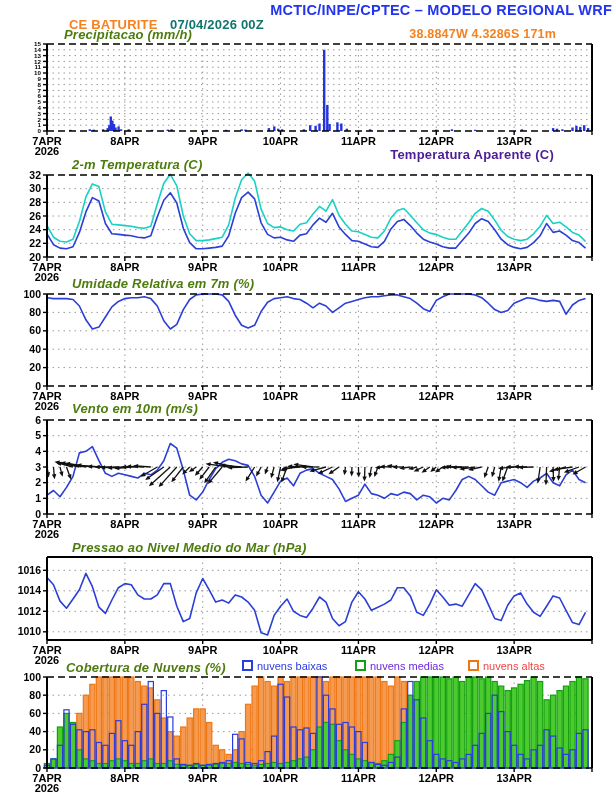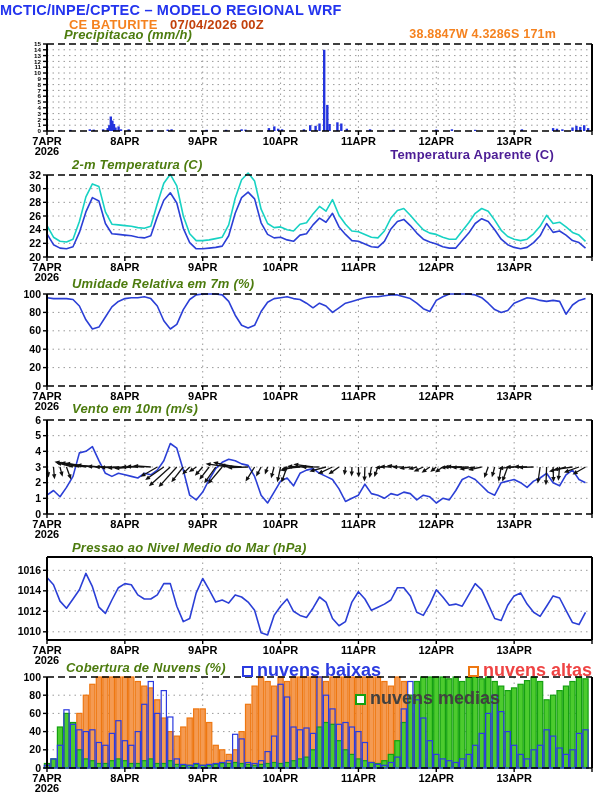--- a/index.html
+++ b/index.html
@@ -1,27 +1,27 @@
 <!DOCTYPE html>
 <html><head>
 <meta charset="utf-8">
 <style>
   html,body{margin:0;padding:0;background:#fff;}
   .page{position:relative;width:612px;height:792px;background:#fff;overflow:hidden;
         font-family:"Liberation Sans",sans-serif;}
   .txt{position:absolute;white-space:nowrap;font-weight:bold;letter-spacing:.2px;}
-  .hdr1{top:2px;left:0;width:612px;text-align:left;font-size:14.5px;color:#2334EE;}
+  .hdr1{top:2px;left:0;width:612px;text-align:right;font-size:14.5px;color:#2334EE;}
   .hdr2a{top:17px;left:34px;font-size:13px;color:#F5821F;margin-left:35px;}
-  .hdr2b{top:17px;left:170px;font-size:13px;color:#c2410c;}
+  .hdr2b{top:17px;left:170px;font-size:13px;color:#0f766e;}
   .coords{top:27px;right:56px;font-size:12.5px;color:#F5821F;margin-left:20px;}
   .ctitle{font-size:13px;color:#4d7c0f;font-style:italic;}
   .ctitle2{font-size:13px;}
   #plots{position:absolute;left:0;top:0;z-index:0;}
   .overlay{position:absolute;left:0;top:0;width:612px;height:792px;z-index:2;pointer-events:none;}
-  .lg{position:absolute;font-size:18px;font-weight:bold;white-space:nowrap;}
+  .lg{position:absolute;font-size:11px;font-weight:normal;white-space:nowrap;}
   .sq{display:inline-block;width:7px;height:7px;border:2px solid;background:#fff;
       vertical-align:-1px;margin-right:4px;}
 </style>
 </head>
 <body>
 
 <div class="page">
   <svg id="plots" width="612" height="792">
       <g>
         <line x1="124.85714285714285" y1="44" x2="124.85714285714285" y2="131" stroke="#9A9A9A" stroke-width="1" stroke-dasharray="1.5 4"></line>
@@ -800,16 +800,16 @@
 
     <div class="txt ctitle" style="left:64px;top:27px">Precipitacao (mm/h)</div>
     <div class="txt ctitle" style="left:72px;top:157px">2-m Temperatura (C)</div>
     <div class="txt ctitle2" style="right:58px;top:147px;color:#4c1d95">Temperatura Aparente (C)</div>
     <div class="txt ctitle" style="left:72px;top:276px">Umidade Relativa em 7m (%)</div>
     <div class="txt ctitle" style="left:72px;top:401px">Vento em 10m (m/s)</div>
     <div class="txt ctitle" style="left:72px;top:540px">Pressao ao Nivel Medio do Mar (hPa)</div>
     <div class="txt ctitle" style="left:66px;top:660px">Cobertura de Nuvens (%)</div>
 
     <div class="lg" style="left:242px;top:660px;color:#2B3BE0"><span class="sq" style="border-color:#2B3BE0"></span><span>nuvens baixas</span></div>
-    <div class="lg" style="left:355px;top:688px;color:#404040"><span class="sq" style="border-color:#14A011"></span><span>nuvens medias</span></div>
+    <div class="lg" style="left:355px;top:660px;color:#6d28d9"><span class="sq" style="border-color:#14A011"></span><span>nuvens medias</span></div>
     <div class="lg" style="left:468px;top:660px;color:#ef4444"><span class="sq" style="border-color:#EE7711"></span><span>nuvens altas</span></div>
   </div>
 </div>
 
 </body></html>

